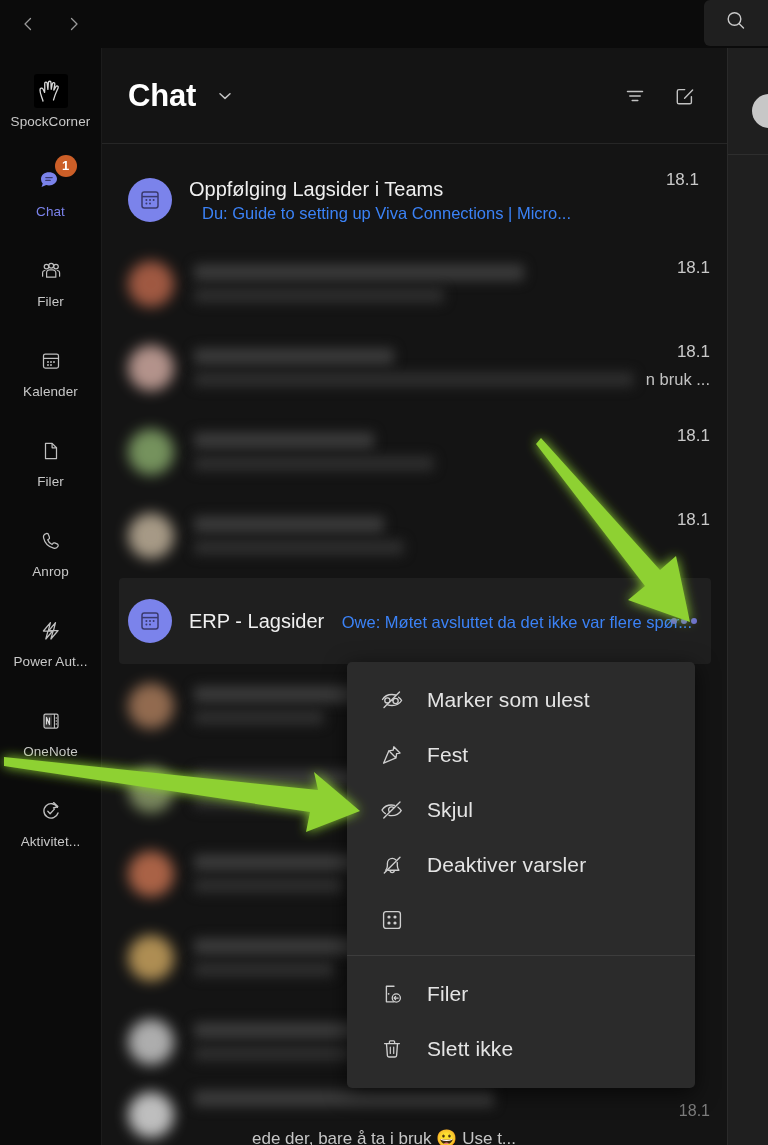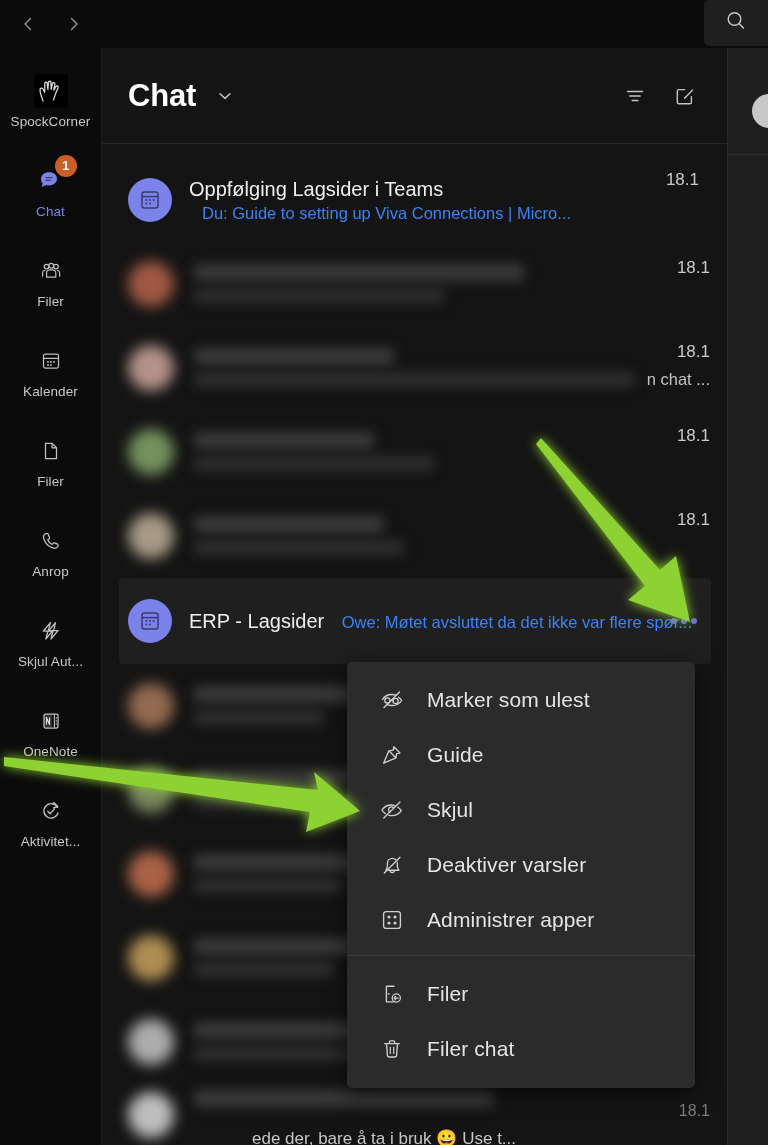--- a/index.html
+++ b/index.html
@@ -270,21 +270,21 @@
     </div>
 
 
     <div class="rail-item">
       <span class="glyph">
         <svg width="30" height="28" viewBox="0 0 30 28" fill="none">
             <path d="M14.4 5.6l-7 8.4h4.6l-2.2 8 7.2-8.5h-4.6l2-7.9z" stroke="#c0c0c0" stroke-width="1.25" stroke-linejoin="round"></path>
             <path d="M19.5 5.6l-7 8.4h4.6l-2.2 8 7.2-8.5h-4.6l2-7.9z" stroke="#c0c0c0" stroke-width="1.25" stroke-linejoin="round"></path>
           </svg>
       </span>
-      <span class="rlabel">Skjul Aut...</span>
+      <span class="rlabel">Power Aut...</span>
     </div>
 
     <div class="rail-item">
       <span class="glyph">
         <svg width="28" height="28" viewBox="0 0 28 28" fill="none">
           <rect x="7" y="7" width="14" height="14" rx="1.4" stroke="#c0c0c0" stroke-width="1.25"></rect>
           <rect x="7" y="7" width="8" height="14" rx="1.4" fill="#c0c0c0" fill-opacity=".22"></rect>
           <path d="M9.5 17.6v-7.2l3 7.2v-7.2" stroke="#d8d8d8" stroke-width="1.2" stroke-linejoin="round"></path>
           <path d="M17.4 7v14" stroke="#c0c0c0" stroke-width="1.1"></path>
           <circle cx="19.3" cy="11" r=".8" fill="#c0c0c0"></circle>
@@ -357,21 +357,21 @@
         <span class="l1" style="width:330px;"></span>
         <span class="l2" style="width:250px;"></span>
         <span class="tm">18.1</span>
       </div>
 
       <div class="blur-row" style="top:182px;">
         <span class="ava" style="background:#cfa9a0;"></span>
         <span class="l1" style="width:200px;"></span>
         <span class="l2" style="width:440px;"></span>
         <span class="tm">18.1</span>
-        <span class="tail">n chat ...</span>
+        <span class="tail">n bruk ...</span>
       </div>
 
       <div class="blur-row" style="top:266px;">
         <span class="ava" style="background:#86a86a;"></span>
         <span class="l1" style="width:180px;"></span>
         <span class="l2" style="width:240px;"></span>
         <span class="tm">18.1</span>
       </div>
 
       <div class="blur-row" style="top:350px;">
@@ -461,21 +461,21 @@
       <span class="mi-label">Marker som ulest</span>
     </div>
 
     <div class="mi">
       <span class="mi-icon">
         <svg width="26" height="26" viewBox="0 0 26 26" fill="none">
           <path d="M14.8 4.8l6.2 6.2-3.4.6-.6 4.3-7.1-7.1 4.3-.6.6-3.4z" stroke="#cfcfcf" stroke-width="1.35" stroke-linejoin="round"></path>
           <path d="M9.9 8.8L4.6 21.2l12.4-5.3" stroke="#cfcfcf" stroke-width="1.35" stroke-linejoin="round"></path>
         </svg>
       </span>
-      <span class="mi-label">Guide</span>
+      <span class="mi-label">Fest</span>
     </div>
 
     <div class="mi">
       <span class="mi-icon">
         <svg width="26" height="26" viewBox="0 0 26 26" fill="none">
           <path d="M6.4 16.6C4.9 15.7 3.8 14.5 3 13c1.8-3 5.1-5 9.6-5 1 0 2 .1 2.9.4" stroke="#cfcfcf" stroke-width="1.35" stroke-linecap="round"></path>
           <path d="M19 10.2c1.4.9 2.5 2 3.2 3.4-1.8 3-5.1 5-9.6 5-.9 0-1.8-.1-2.6-.3" stroke="#cfcfcf" stroke-width="1.35" stroke-linecap="round"></path>
           <path d="M10.5 15c-.6-.6-.9-1.3-.9-2.2 0-1.7 1.4-3 3.1-3 .8 0 1.6.3 2.1.9" stroke="#cfcfcf" stroke-width="1.3" stroke-linecap="round"></path>
           <path d="M4.8 21L21 4.9" stroke="#cfcfcf" stroke-width="1.35" stroke-linecap="round"></path>
         </svg>
@@ -498,21 +498,20 @@
     <div class="mi">
       <span class="mi-icon">
         <svg width="26" height="26" viewBox="0 0 26 26" fill="none">
           <rect x="4.6" y="4.6" width="16.8" height="16.8" rx="2.4" stroke="#cfcfcf" stroke-width="1.35"></rect>
           <circle cx="10" cy="10" r="1.6" fill="#cfcfcf"></circle>
             <circle cx="16" cy="10" r="1.6" fill="#cfcfcf"></circle>
           <circle cx="10" cy="16" r="1.6" fill="#cfcfcf"></circle>
             <circle cx="16" cy="16" r="1.6" fill="#cfcfcf"></circle>
         </svg>
       </span>
-      <span class="mi-label">Administrer apper</span>
     </div>
 
     <div class="mi-sep"></div>
 
     <div class="mi">
       <span class="mi-icon">
         <svg width="26" height="26" viewBox="0 0 26 26" fill="none">
           <path d="M15 5.2H7.4v15.6h7.6" stroke="#cfcfcf" stroke-width="1.35" stroke-linejoin="round" stroke-linecap="round" fill="none"></path>
           <circle cx="9.6" cy="12.8" r=".9" fill="#cfcfcf"></circle>
           <circle cx="17.3" cy="17" r="4.1" stroke="#cfcfcf" stroke-width="1.3"></circle>
@@ -524,21 +523,21 @@
 
     <div class="mi">
       <span class="mi-icon">
         <svg width="26" height="26" viewBox="0 0 26 26" fill="none">
           <path d="M5.6 7.6h14.8" stroke="#cfcfcf" stroke-width="1.35" stroke-linecap="round"></path>
           <path d="M10.4 7.6V5.8c0-.5.4-.9.9-.9h3.4c.5 0 .9.4.9.9v1.8" stroke="#cfcfcf" stroke-width="1.3" stroke-linejoin="round"></path>
           <path d="M7.5 7.6l.9 12c0 .8.7 1.4 1.5 1.4h6.2c.8 0 1.5-.6 1.5-1.4l.9-12" stroke="#cfcfcf" stroke-width="1.35" stroke-linejoin="round"></path>
           <path d="M11.3 11v6.4M14.7 11v6.4" stroke="#cfcfcf" stroke-width="1.2" stroke-linecap="round"></path>
         </svg>
       </span>
-      <span class="mi-label">Filer chat</span>
+      <span class="mi-label">Slett ikke</span>
     </div>
 
   </div>
 
   <svg class="arrows" viewBox="0 0 768 1145">
     <defs>
       <filter id="glow" x="-30%" y="-30%" width="160%" height="160%">
         <feGaussianBlur stdDeviation="6" result="b"></feGaussianBlur>
         <feMerge>
             <feMergeNode in="b"></feMergeNode>

